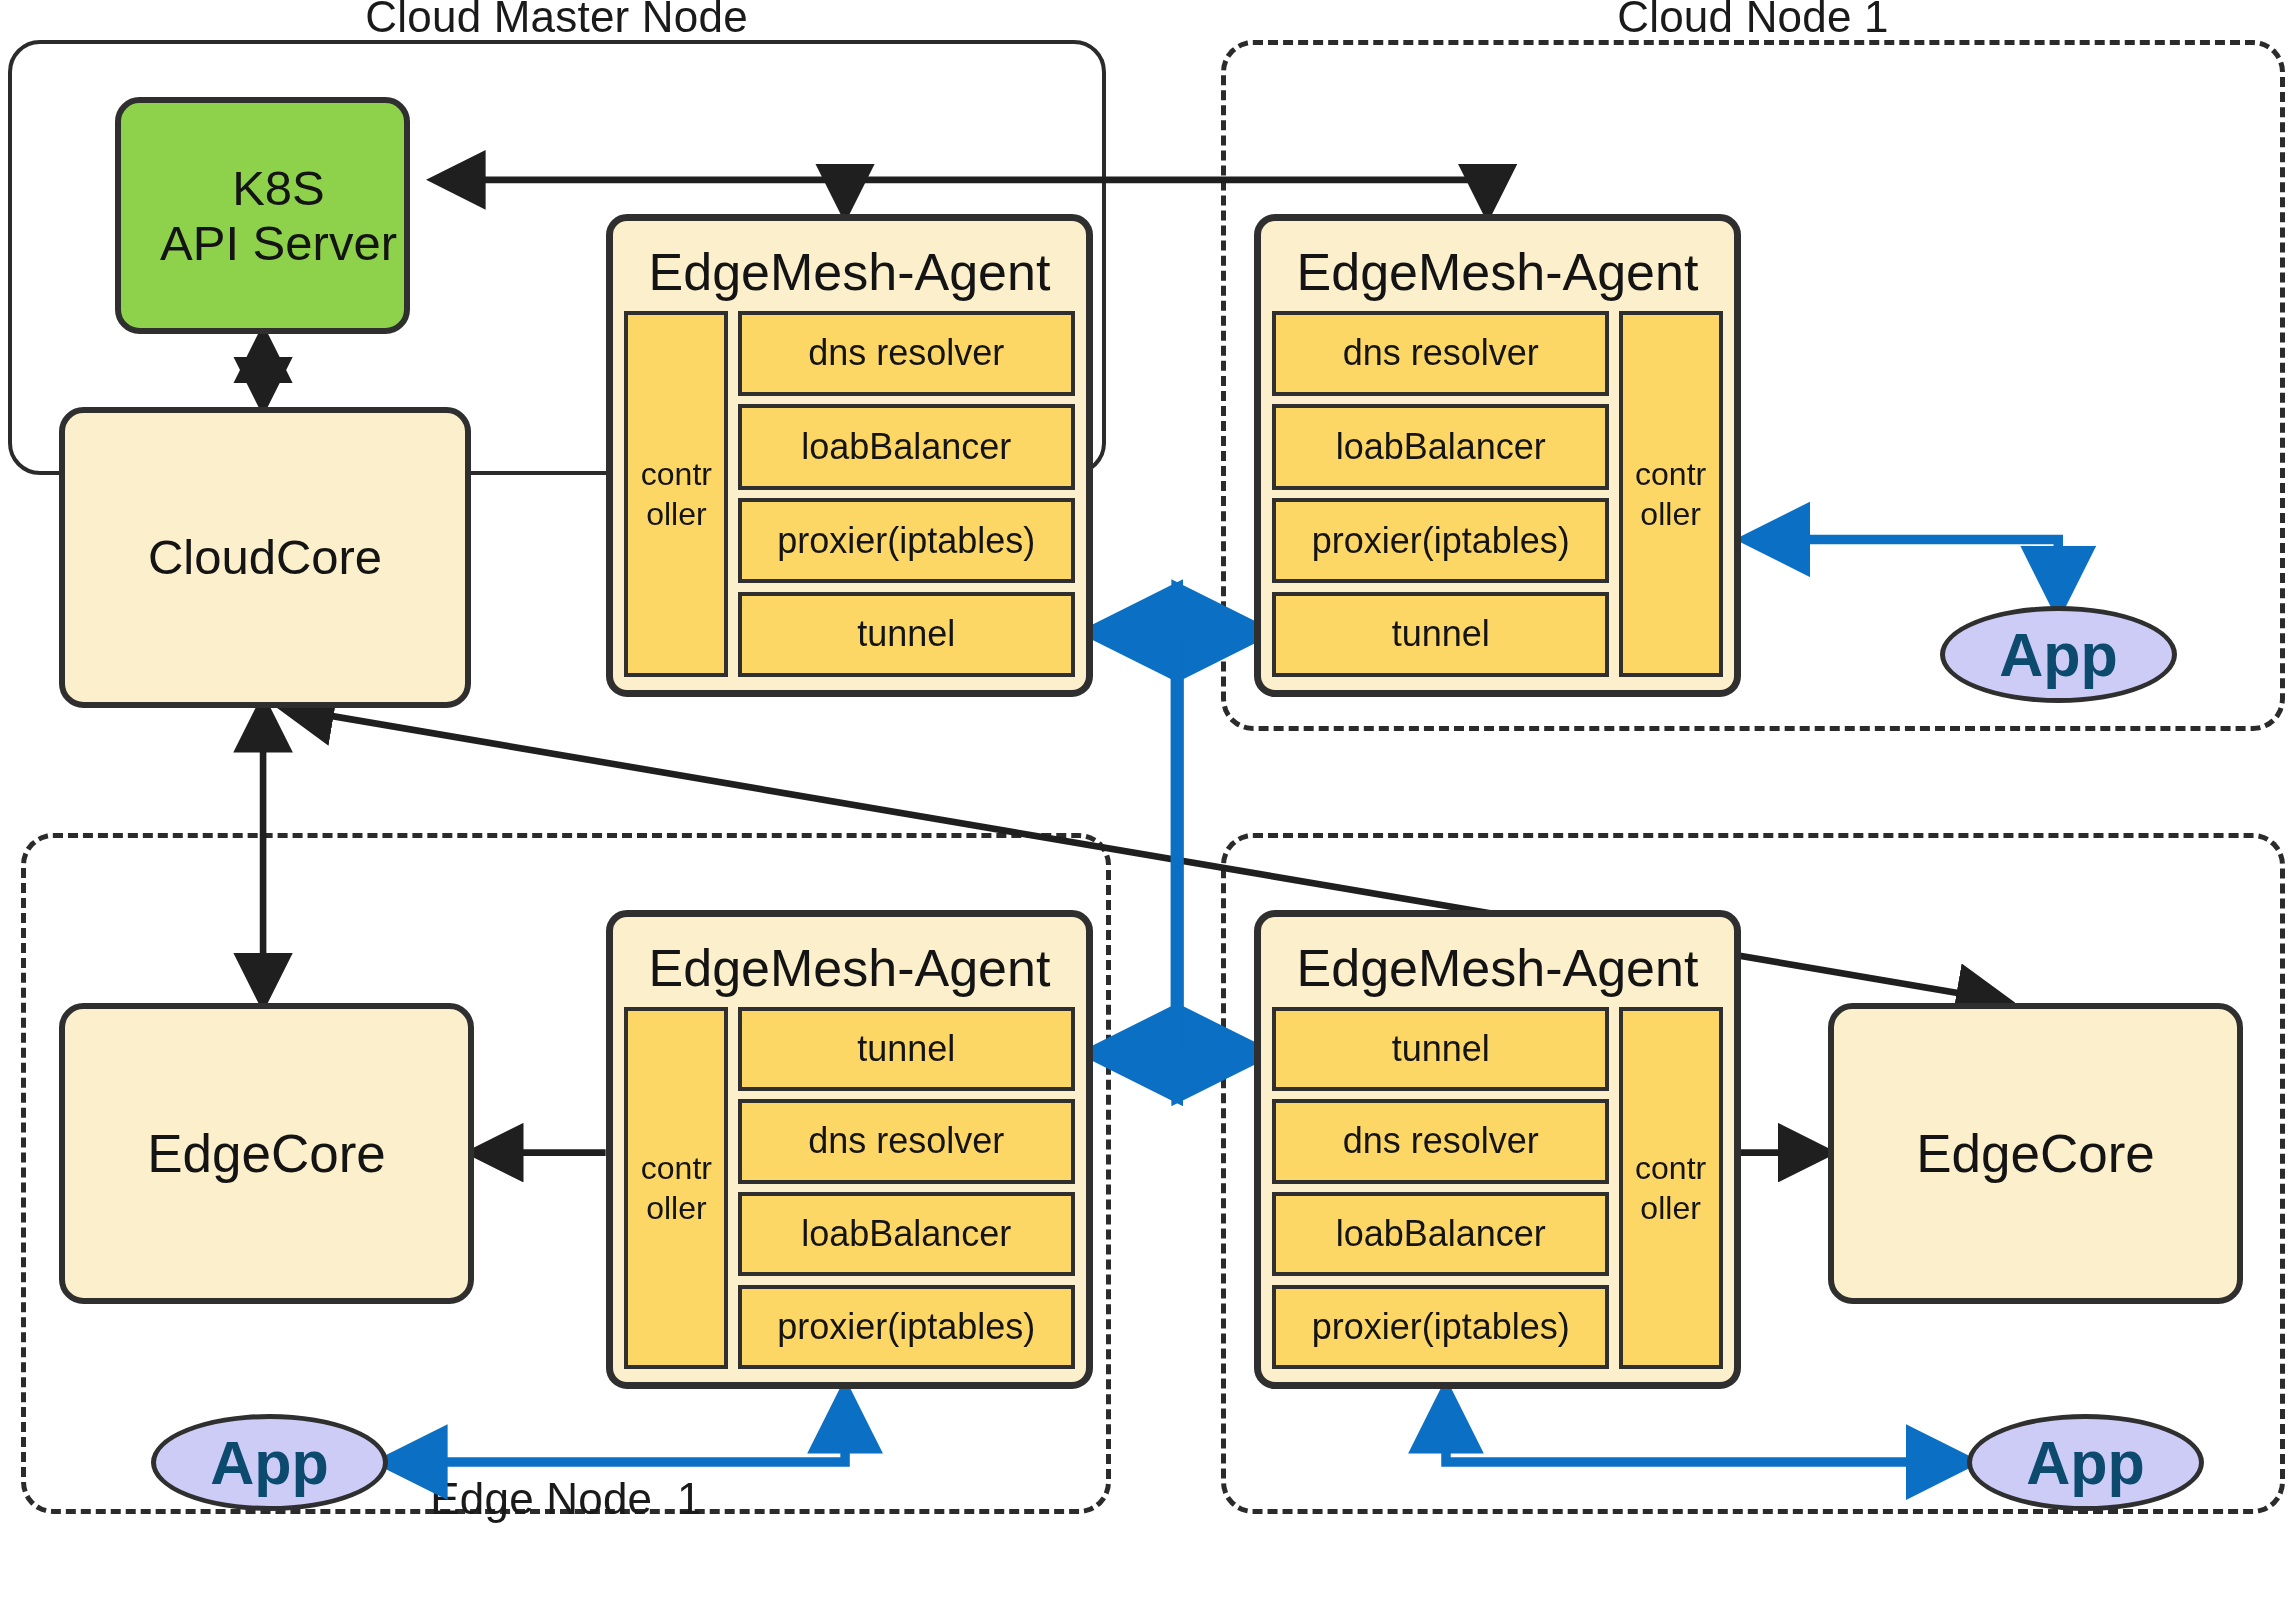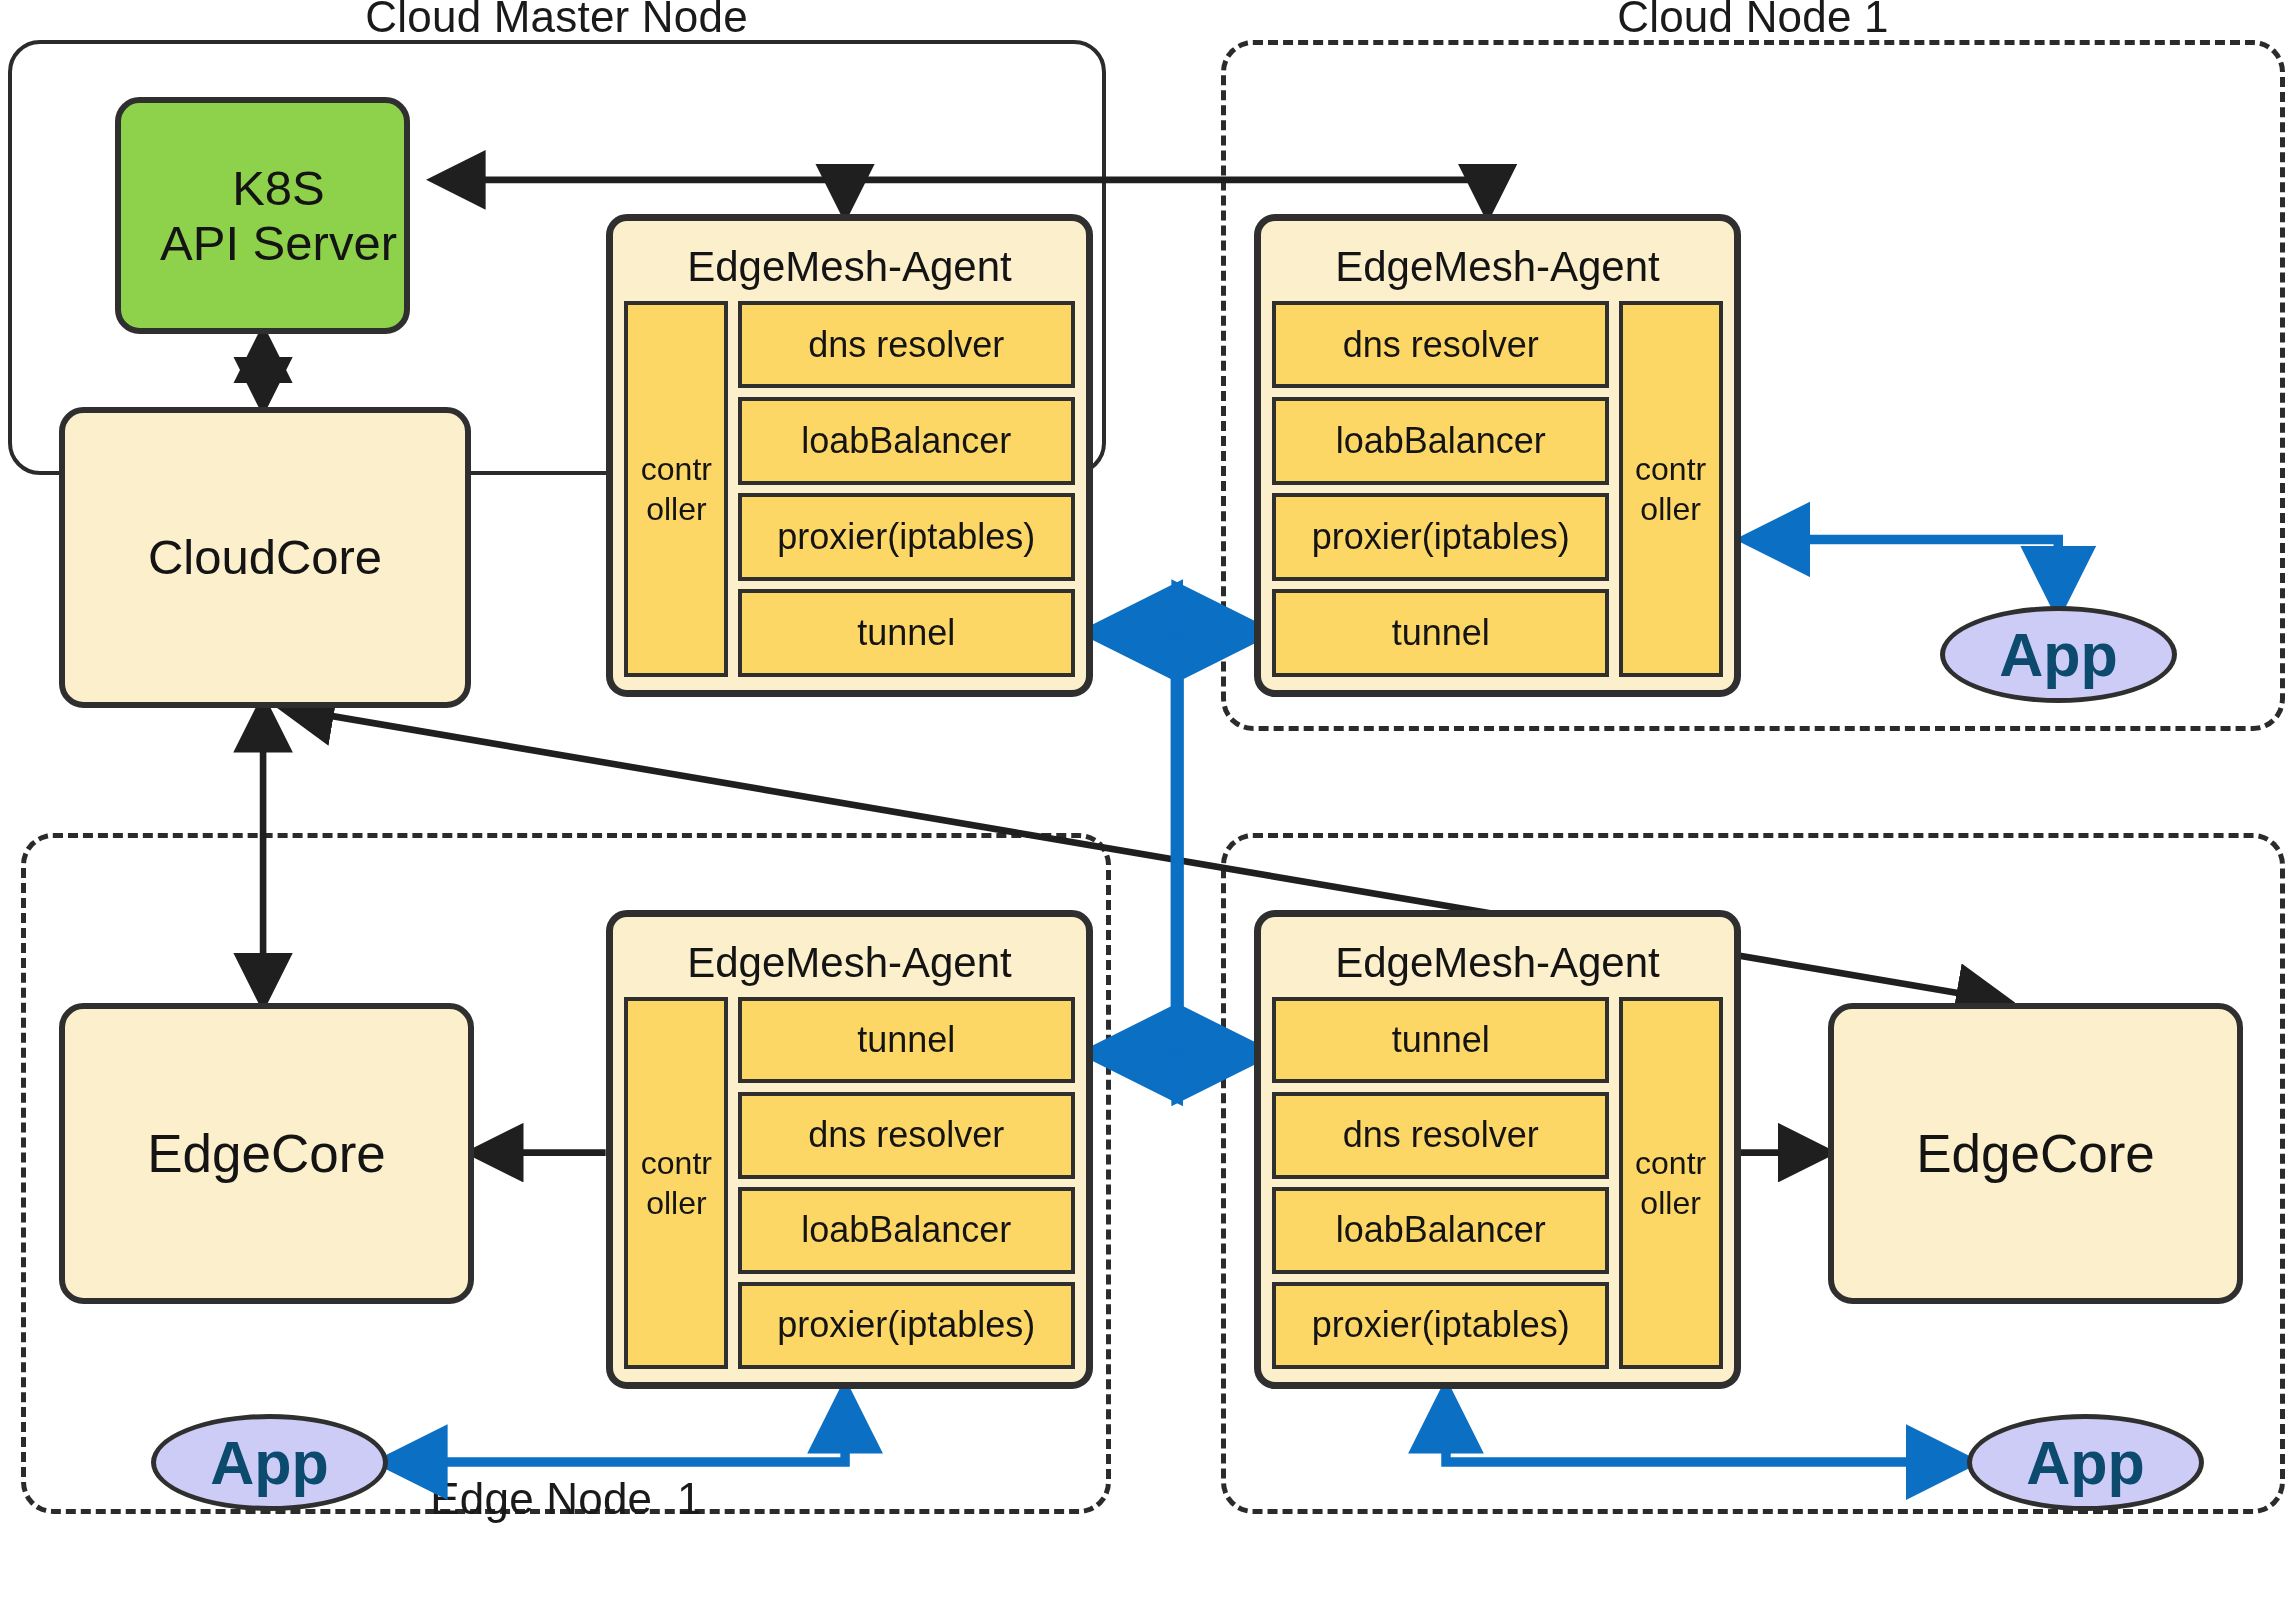--- a/index.html
+++ b/index.html
@@ -21,21 +21,21 @@
   }
   .rbox.green{background:#8ED14B;padding-left:32px;}
   .rbox.cream{background:#FCEFCB;}
 
   .agent{
     position:absolute;box-sizing:border-box;background:#FCEFCB;
     border:7.6px solid #2f2f2f;border-radius:21px;
     display:flex;flex-direction:column;padding:9.5px 11.4px 13.2px 11.4px;
   }
   .agent-title{
-    text-align:center;color:#141414;font-size:42px;line-height:1;
+    text-align:center;color:#141414;font-size:52px;line-height:1;
     padding:15px 0 13.2px 0;flex:0 0 auto;
   }
   .agent-body{flex:1 1 auto;display:flex;gap:9.5px;min-height:0;}
   .agent-body.rev{flex-direction:row-reverse;}
   .ctrl{
     flex:0 0 104px;background:#FDD765;border:4.7px solid #2f2f2f;
     display:flex;align-items:center;justify-content:center;text-align:center;
     color:#141414;font-size:32px;line-height:1.25;white-space:pre-line;box-sizing:border-box;
   }
   .mods{flex:1 1 auto;display:flex;flex-direction:column;gap:8.5px;min-width:0;}

